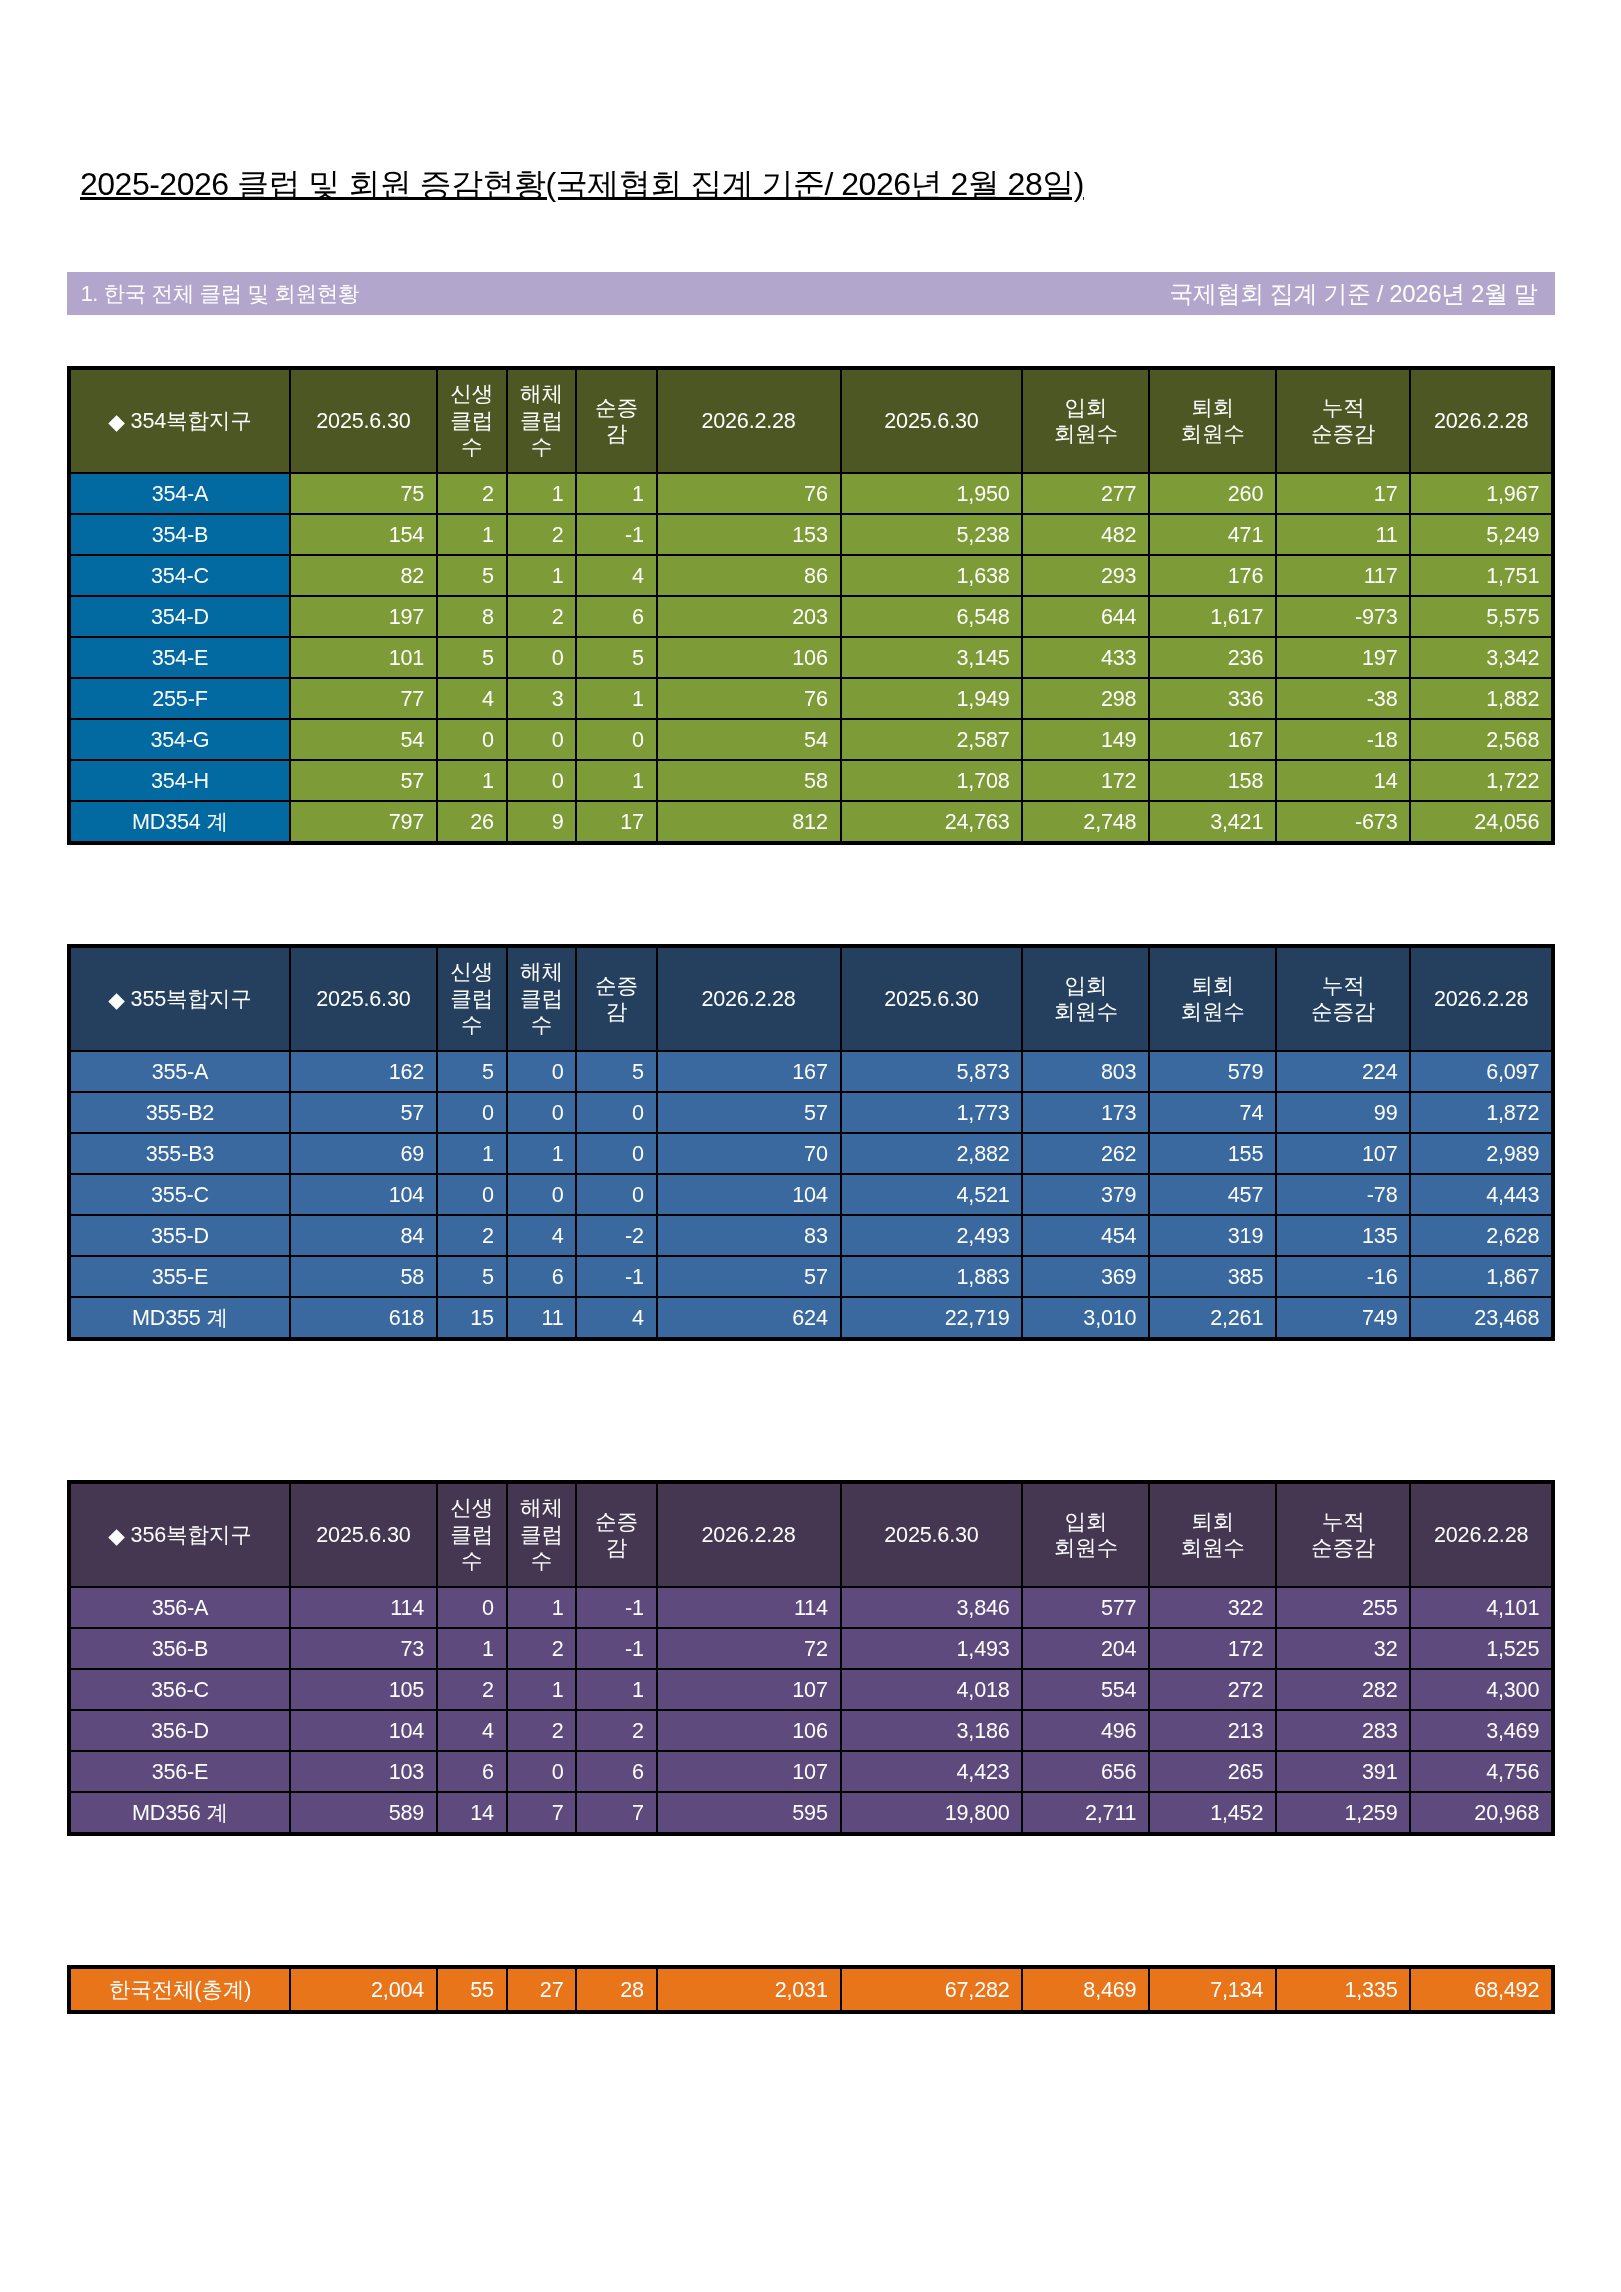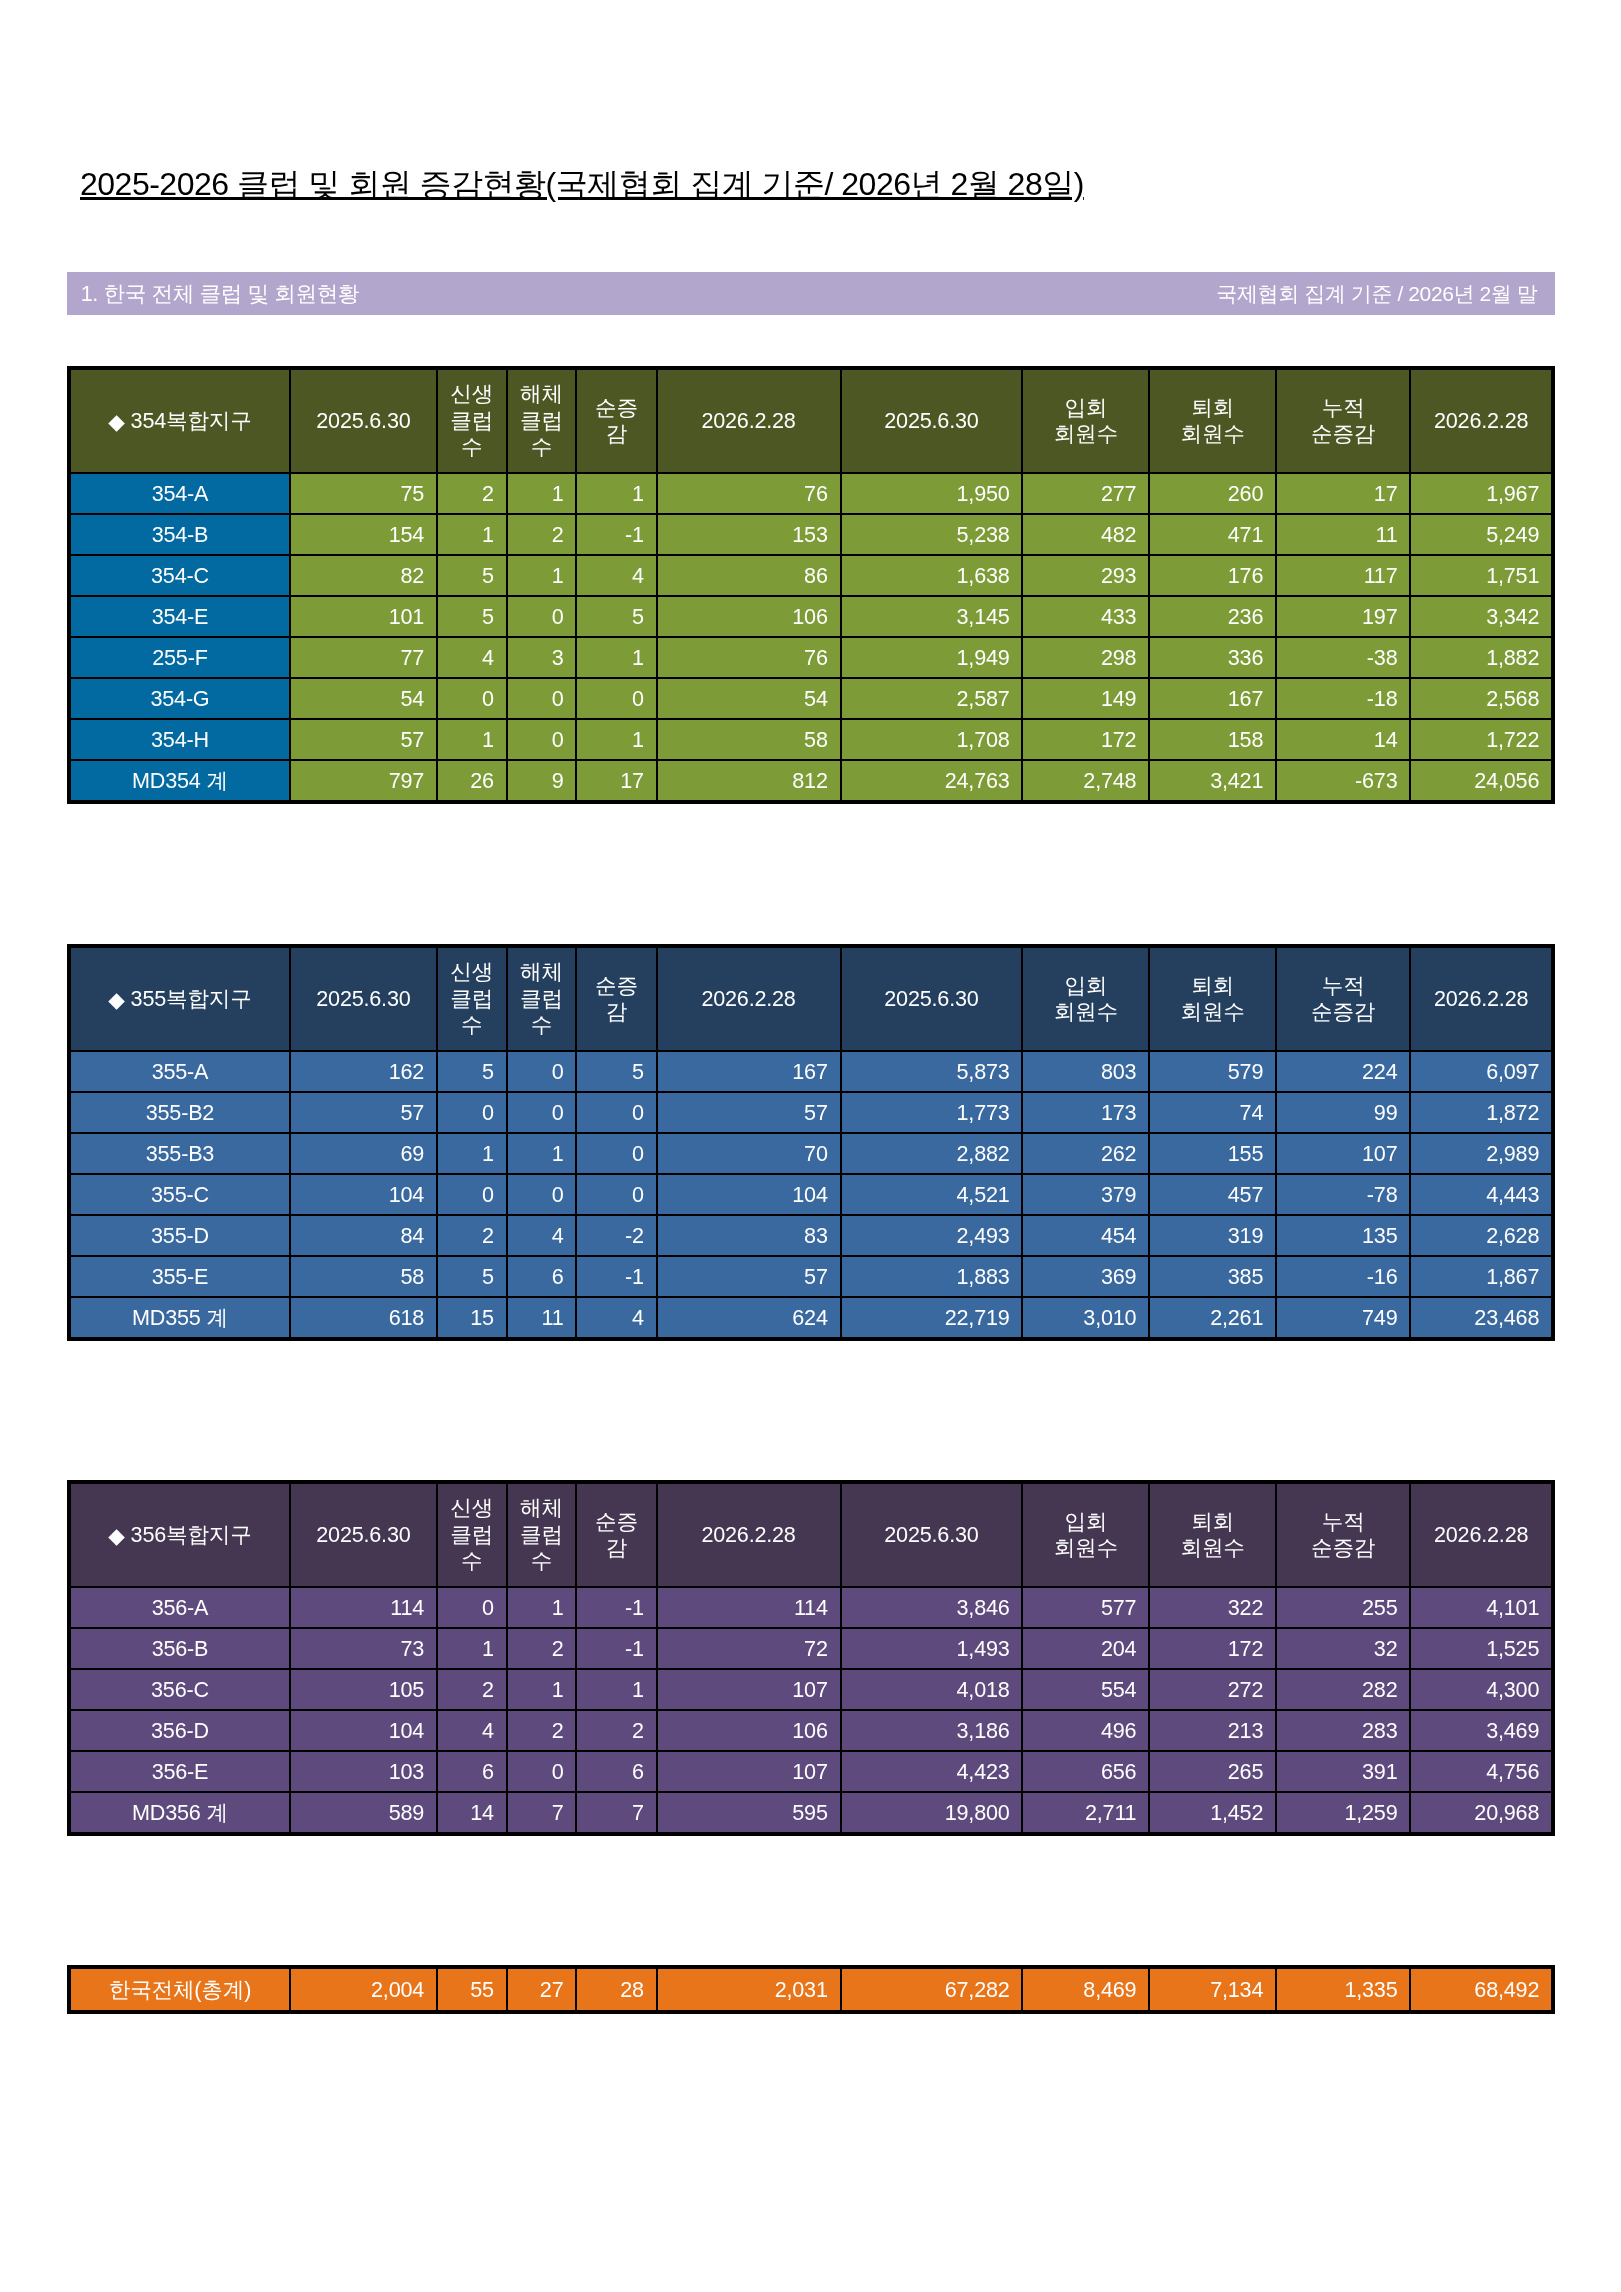--- a/index.html
+++ b/index.html
@@ -51,21 +51,21 @@
     padding: 0 17.6px 0 13.7px;
   }
   .section-bar .left {
     color: #ffffff;
     font-size: 21.6px;
     letter-spacing: -0.4px;
     white-space: nowrap;
   }
   .section-bar .right {
     color: #ffffff;
-    font-size: 21px;
+    font-size: 24px;
     letter-spacing: -0.4px;
     white-space: nowrap;
   }
 
   
   .tbl-wrap {
     position: absolute;
     left: 67px;
     width: 1488px;
   }
@@ -244,20 +244,33 @@
             <td>82</td>
             <td>5</td>
             <td>1</td>
             <td>4</td>
             <td>86</td>
             <td>1,638</td>
             <td>293</td>
             <td>176</td>
             <td>117</td>
             <td>1,751</td>
+          </tr>
+        <tr>
+            <td class="label">354-D</td>
+            <td>197</td>
+            <td>8</td>
+            <td>2</td>
+            <td>6</td>
+            <td>203</td>
+            <td>6,548</td>
+            <td>644</td>
+            <td>1,617</td>
+            <td>-973</td>
+            <td>5,575</td>
           </tr>
         <tr>
             <td class="label">354-E</td>
             <td>101</td>
             <td>5</td>
             <td>0</td>
             <td>5</td>
             <td>106</td>
             <td>3,145</td>
             <td>433</td>

